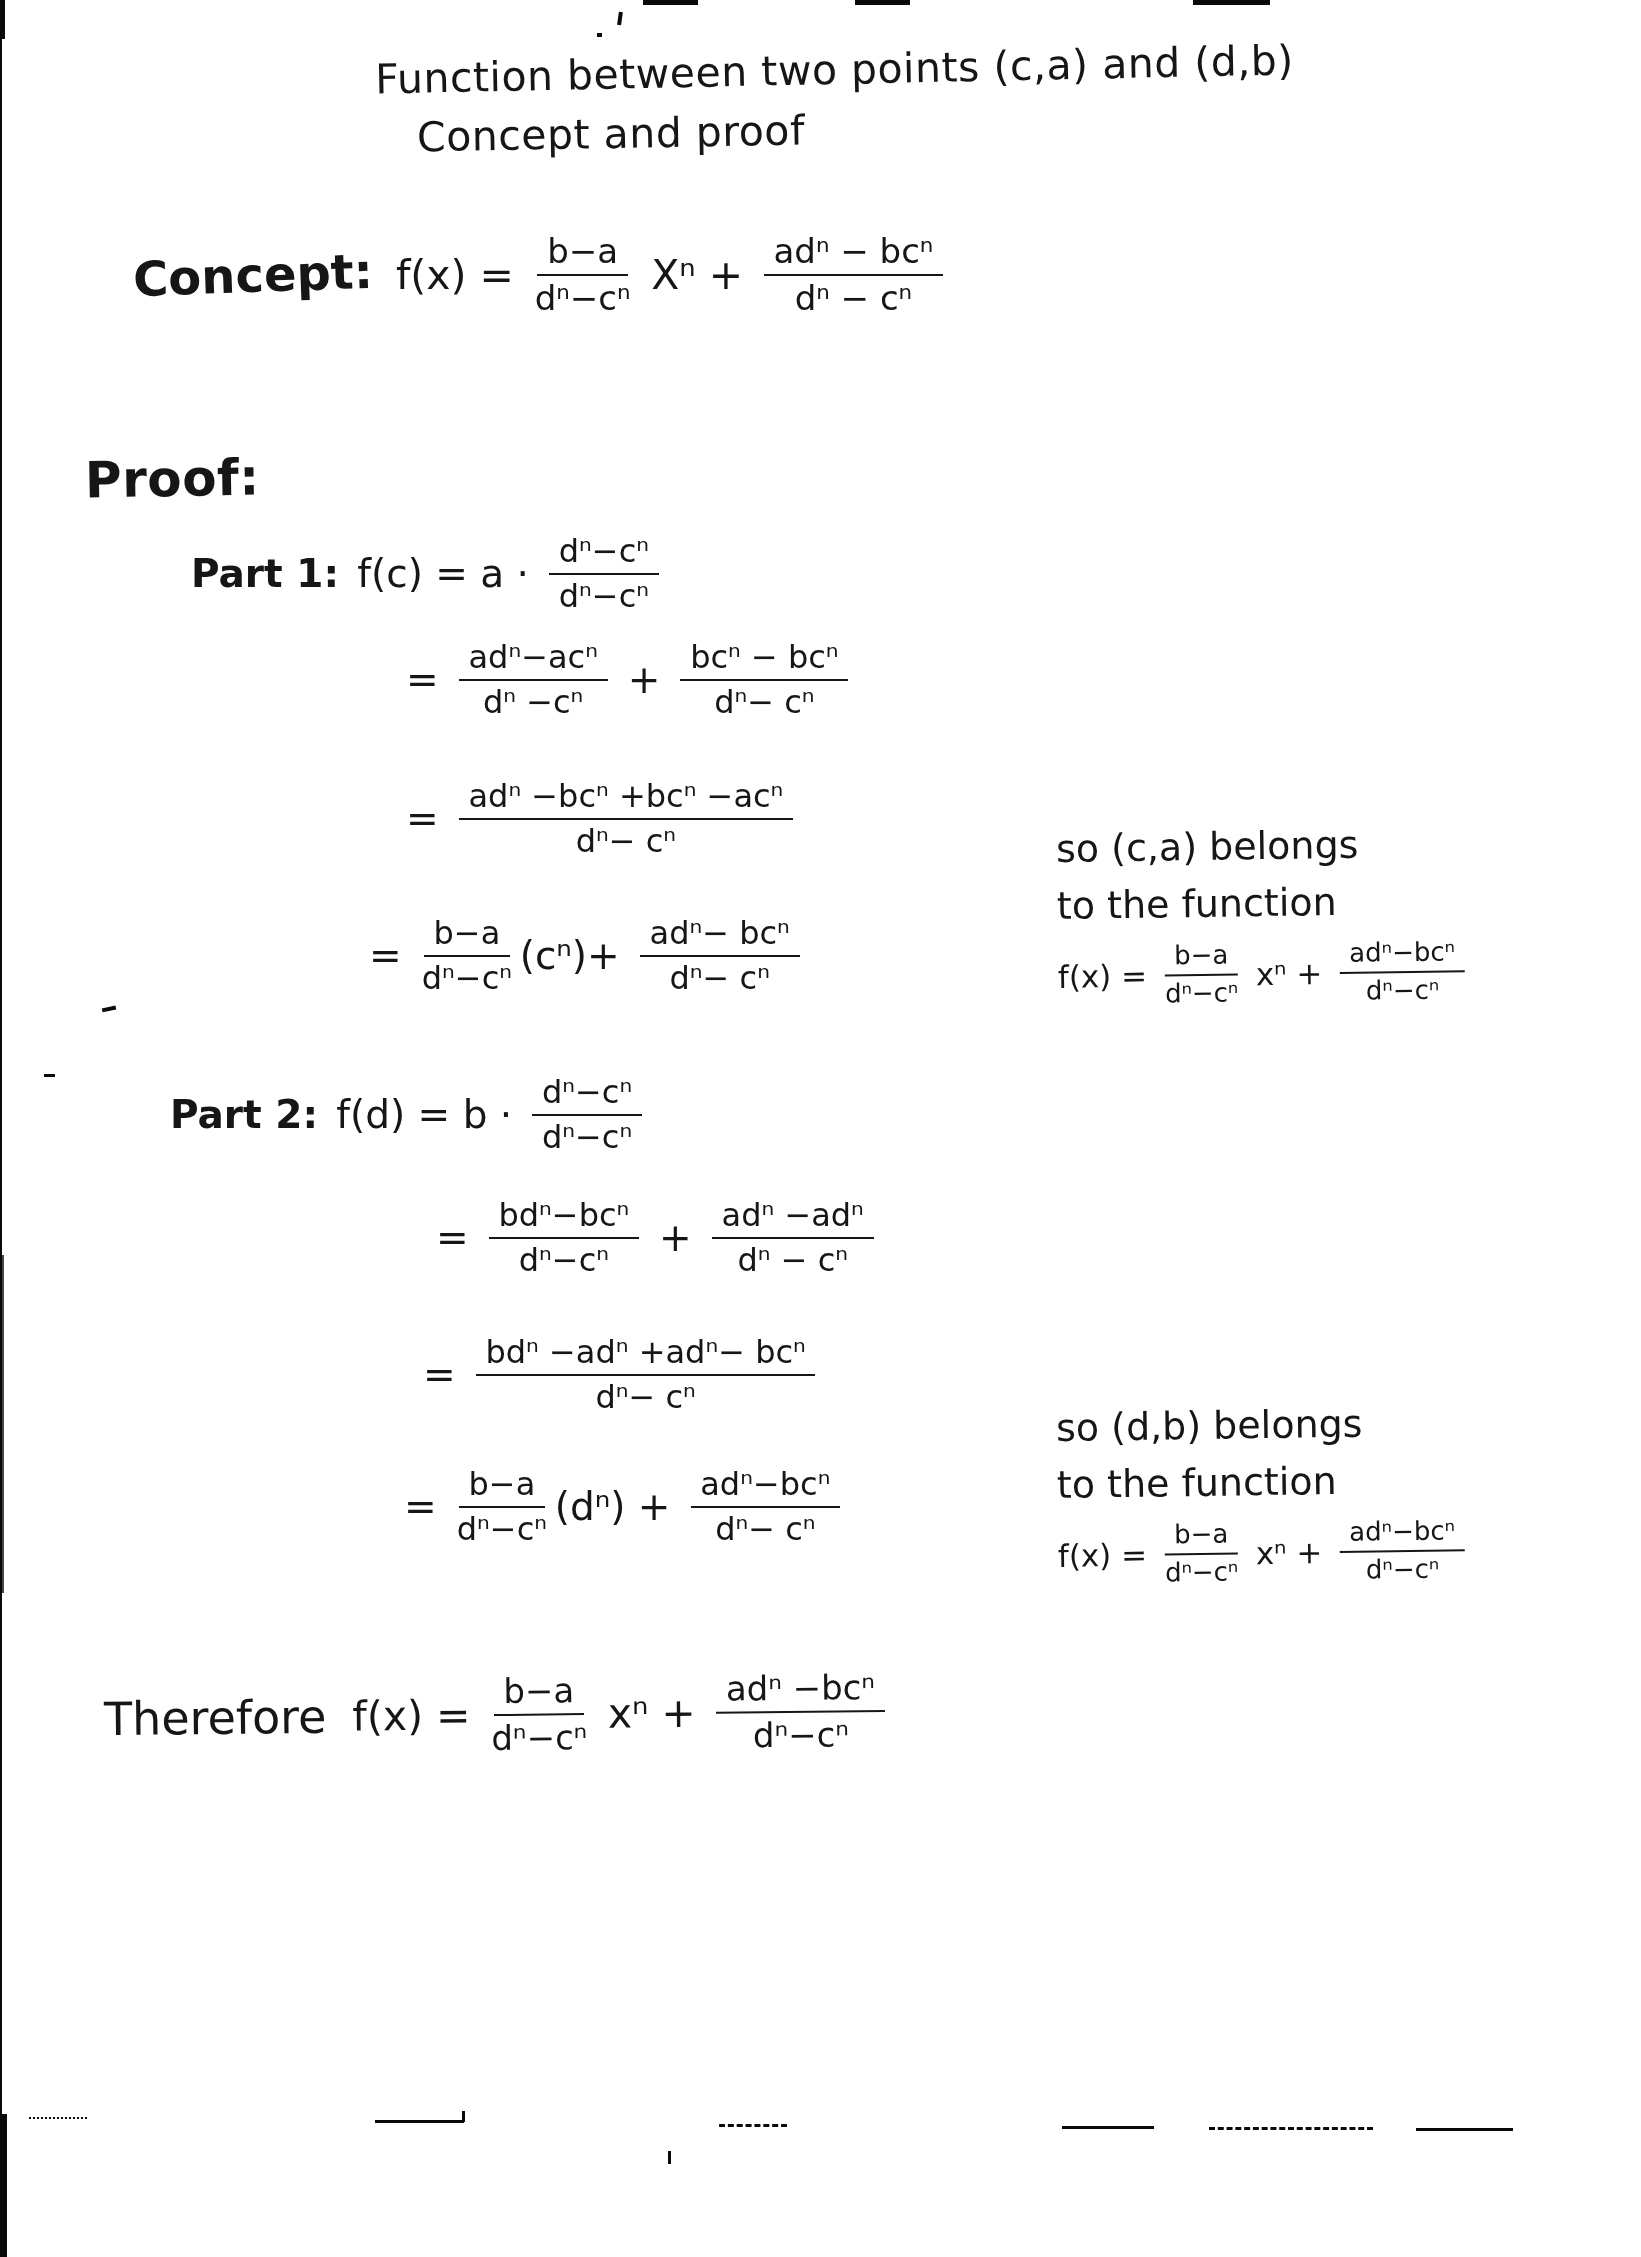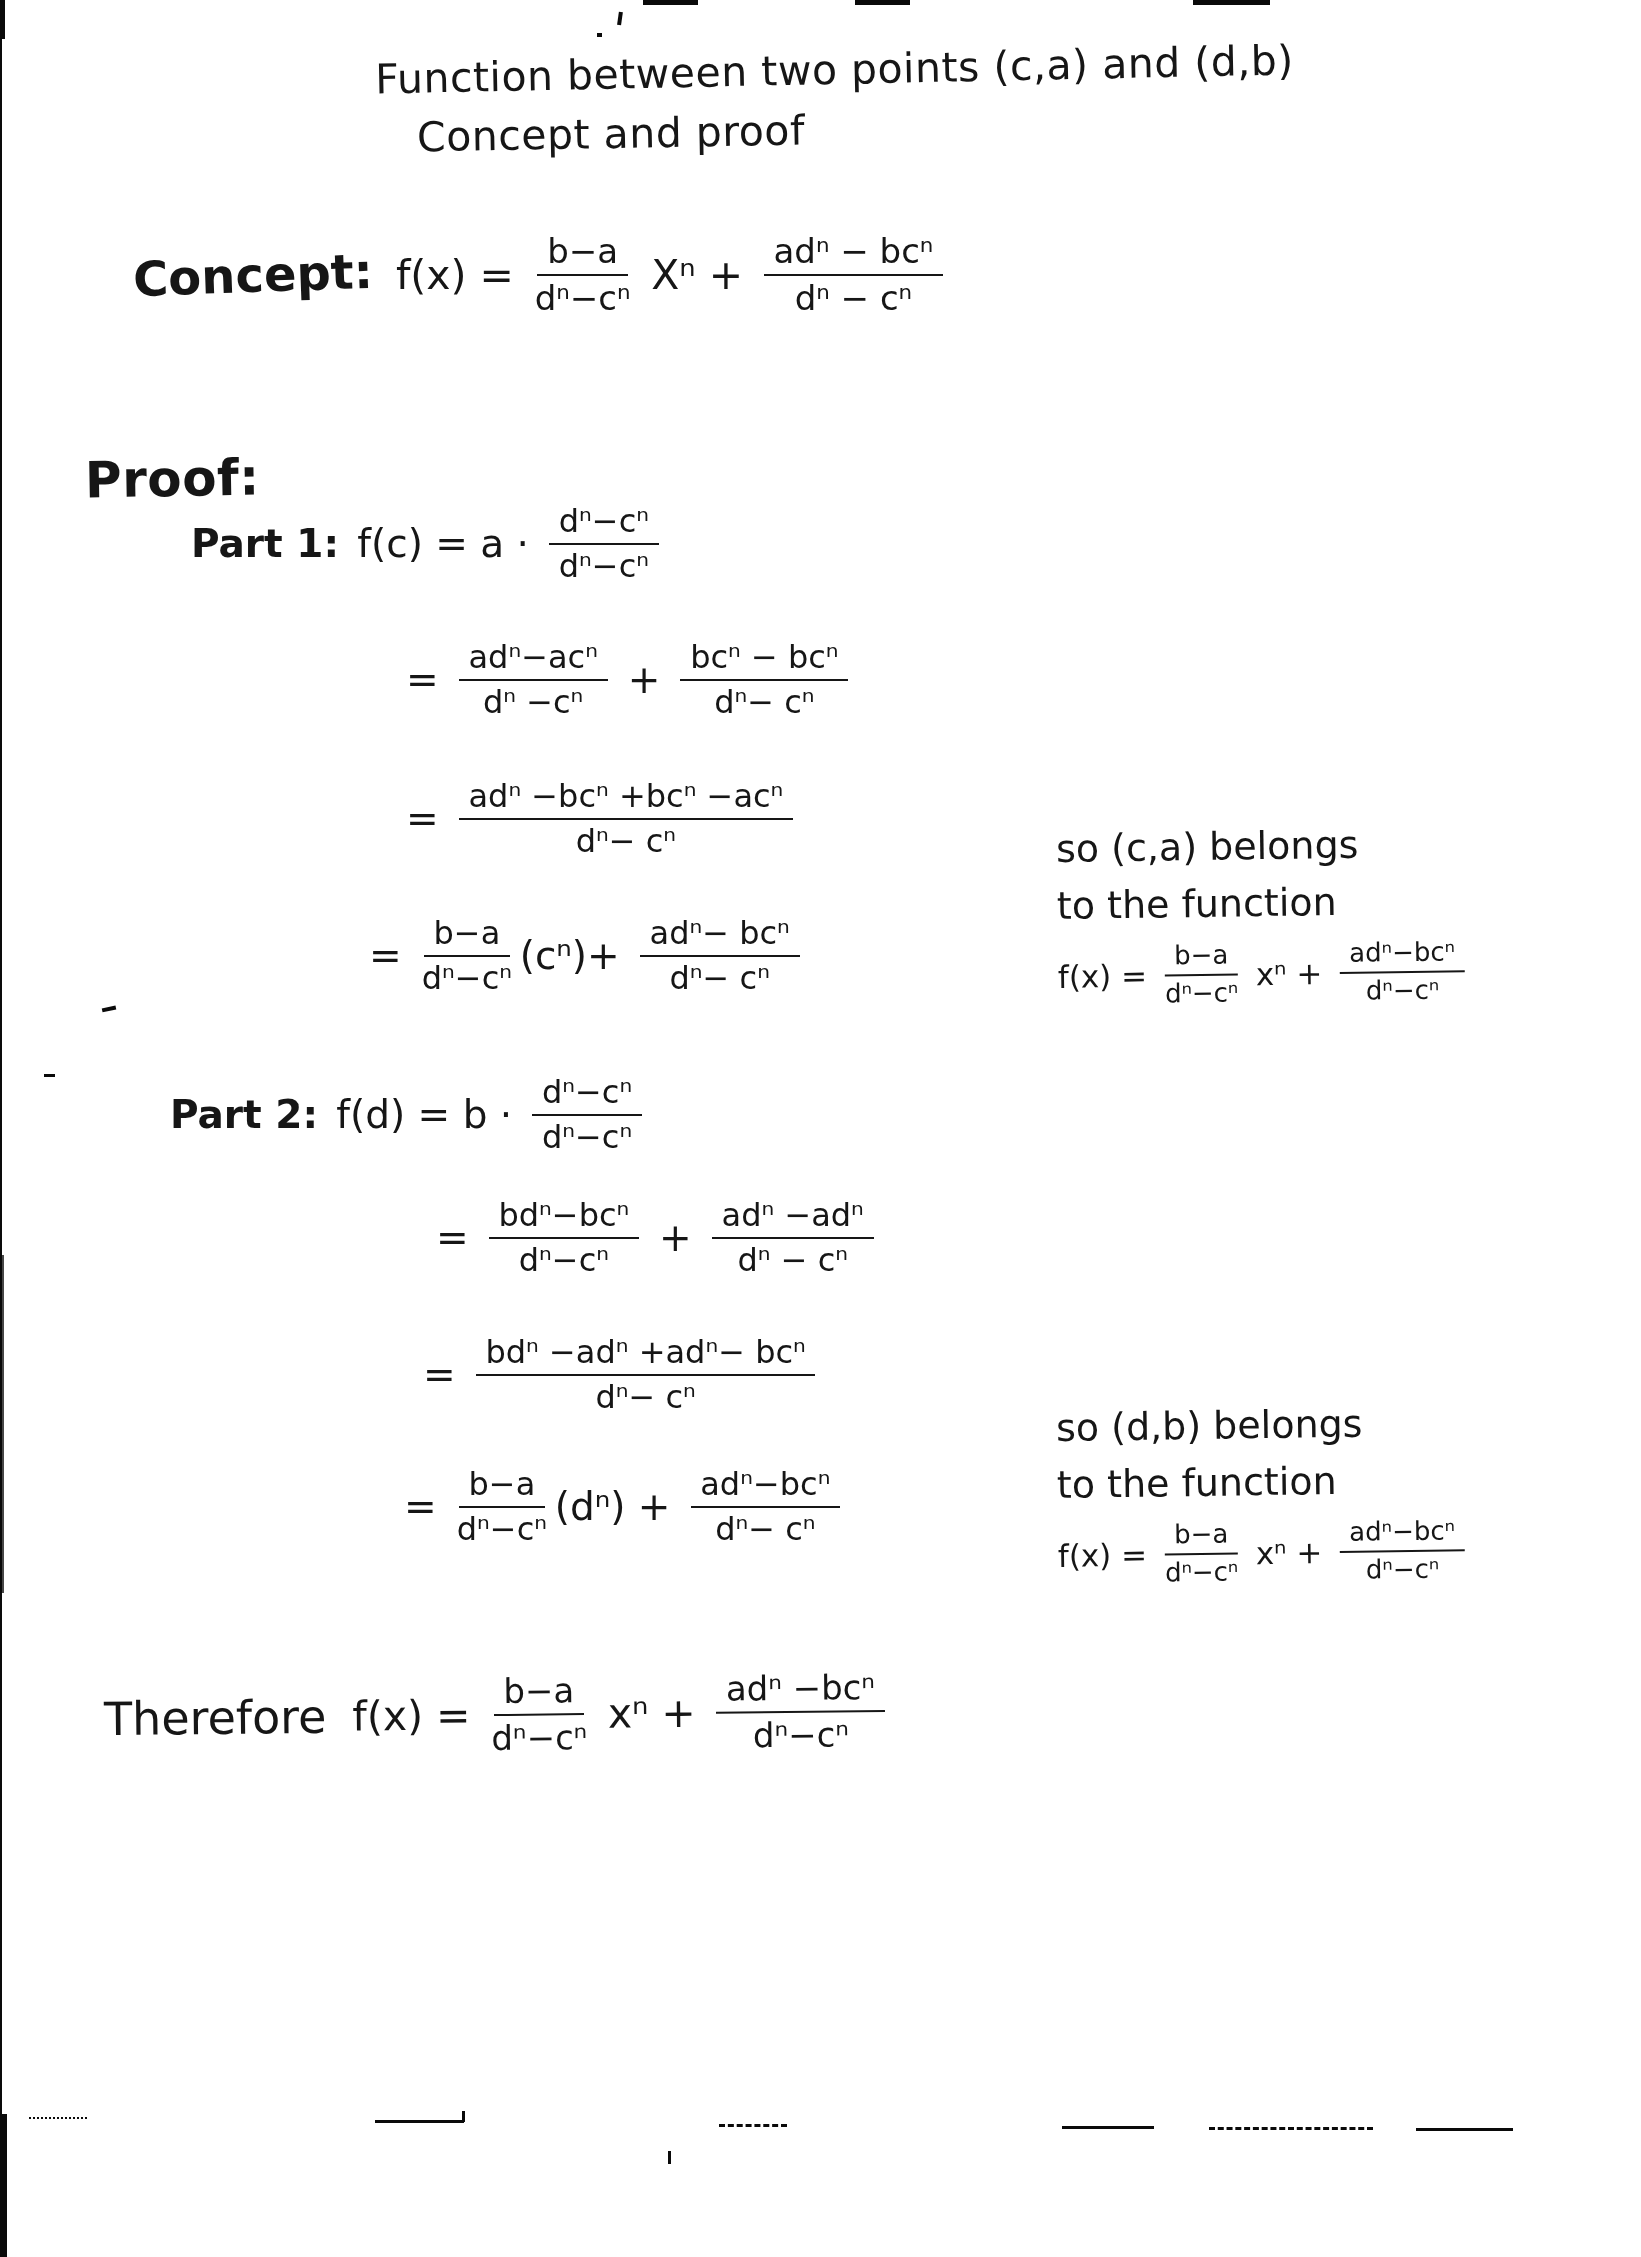--- a/index.html
+++ b/index.html
@@ -69,21 +69,21 @@
   <div class="abs hand fs-title" style="left:375px; top:46px; transform:rotate(-1.2deg);">Function between two points (c,a) and (d,b)</div>
   <div class="abs hand fs-title" style="left:417px; top:110px; transform:rotate(-1deg);">Concept and proof</div>
 
   <div class="abs eq eq-lg" style="left:133px; top:232px;">
     <span class="fs-label-xl" style="margin-right:23px; transform:rotate(-2deg);">Concept:</span>
     <span class="eq eq-lg"><span class="tk">f(x) = </span><span class="frac"><span class="num">b−a</span><span class="den">dⁿ−cⁿ</span></span><span class="tk"> Xⁿ + </span><span class="frac"><span class="num">adⁿ − bcⁿ</span><span class="den">dⁿ − cⁿ</span></span></span>
   </div>
 
   <div class="abs hand" style="left:85px; top:450px; font-size:50px; font-weight:700; transform:rotate(-1deg);">Proof:</div>
 
-  <div class="abs eq eq-md" style="left:191px; top:503px;">
+  <div class="abs eq eq-md" style="left:191px; top:533px;">
     <span class="fs-label-lg" style="margin-right:5.8px;">Part 1:</span>
     <span class="eq eq-md"><span class="tk"> f(c) = a · </span><span class="frac"><span class="num">dⁿ−cⁿ</span><span class="den">dⁿ−cⁿ</span></span></span>
   </div>
   <div class="abs eq eq-md" style="left:406px; top:639px;"><span class="tk">= </span><span class="frac"><span class="num">adⁿ−acⁿ</span><span class="den">dⁿ −cⁿ</span></span><span class="tk"> + </span><span class="frac"><span class="num">bcⁿ − bcⁿ</span><span class="den">dⁿ− cⁿ</span></span></div>
   <div class="abs eq eq-md" style="left:406px; top:778px;"><span class="tk">= </span><span class="frac"><span class="num">adⁿ −bcⁿ +bcⁿ −acⁿ</span><span class="den">dⁿ− cⁿ</span></span></div>
   <div class="abs eq eq-md" style="left:369px; top:915px;"><span class="tk">= </span><span class="frac"><span class="num">b−a</span><span class="den">dⁿ−cⁿ</span></span><span class="tk">(cⁿ)+ </span><span class="frac"><span class="num">adⁿ− bcⁿ</span><span class="den">dⁿ− cⁿ</span></span></div>
 
   <div class="abs note" style="left:1057px; top:826px; transform:rotate(-0.8deg);">
     <div class="nline">so (c,a) belongs</div>
     <div class="nline">to the function</div>

